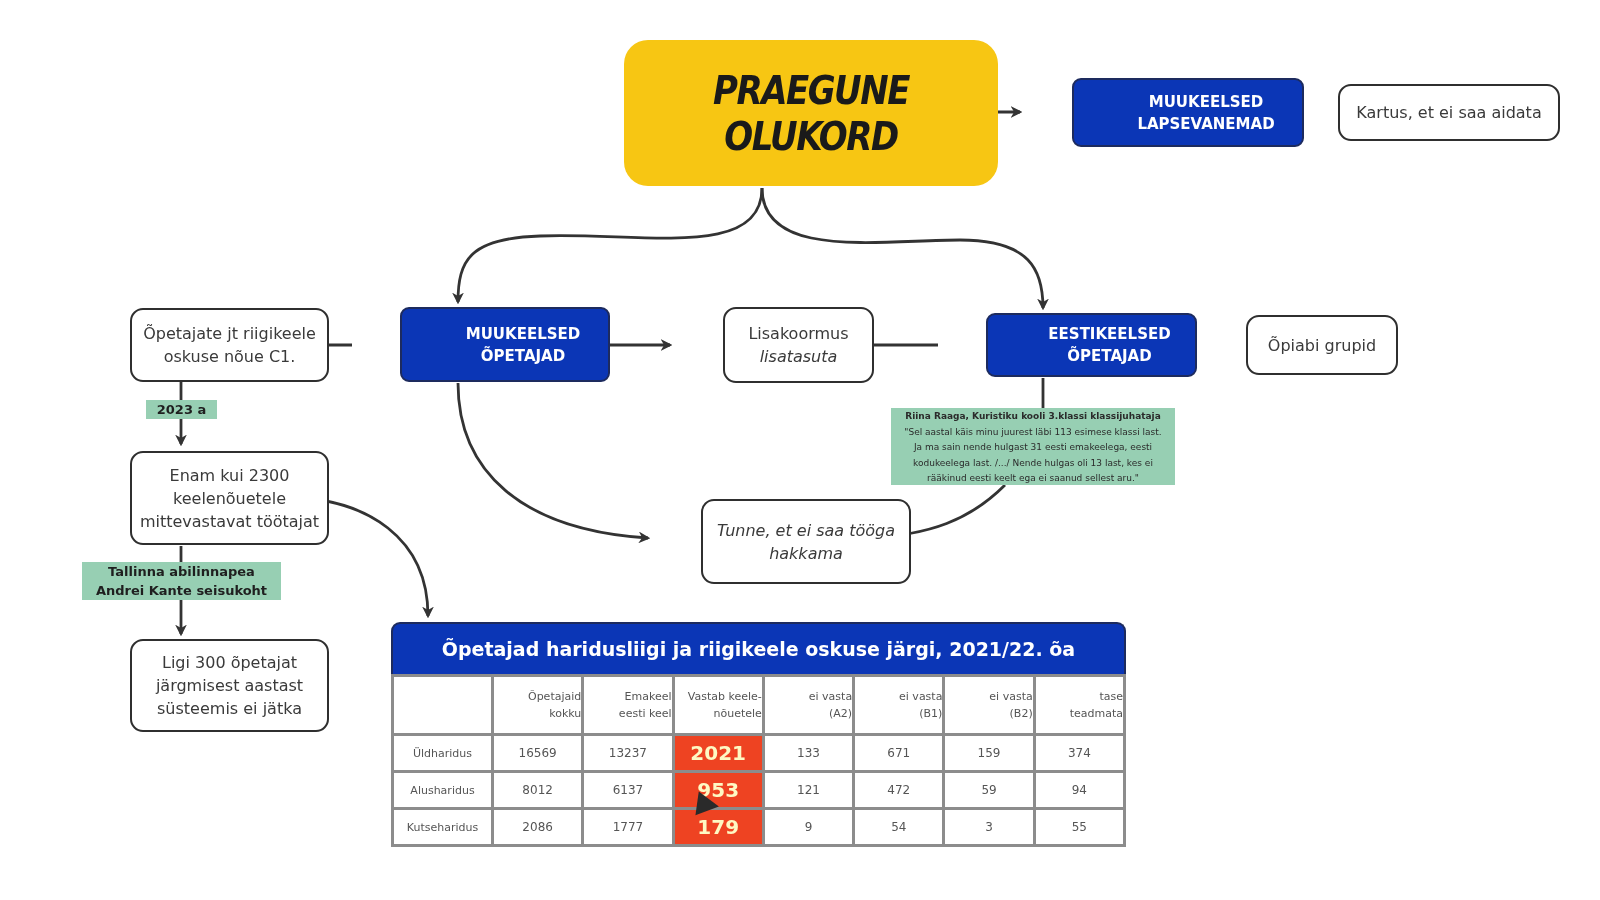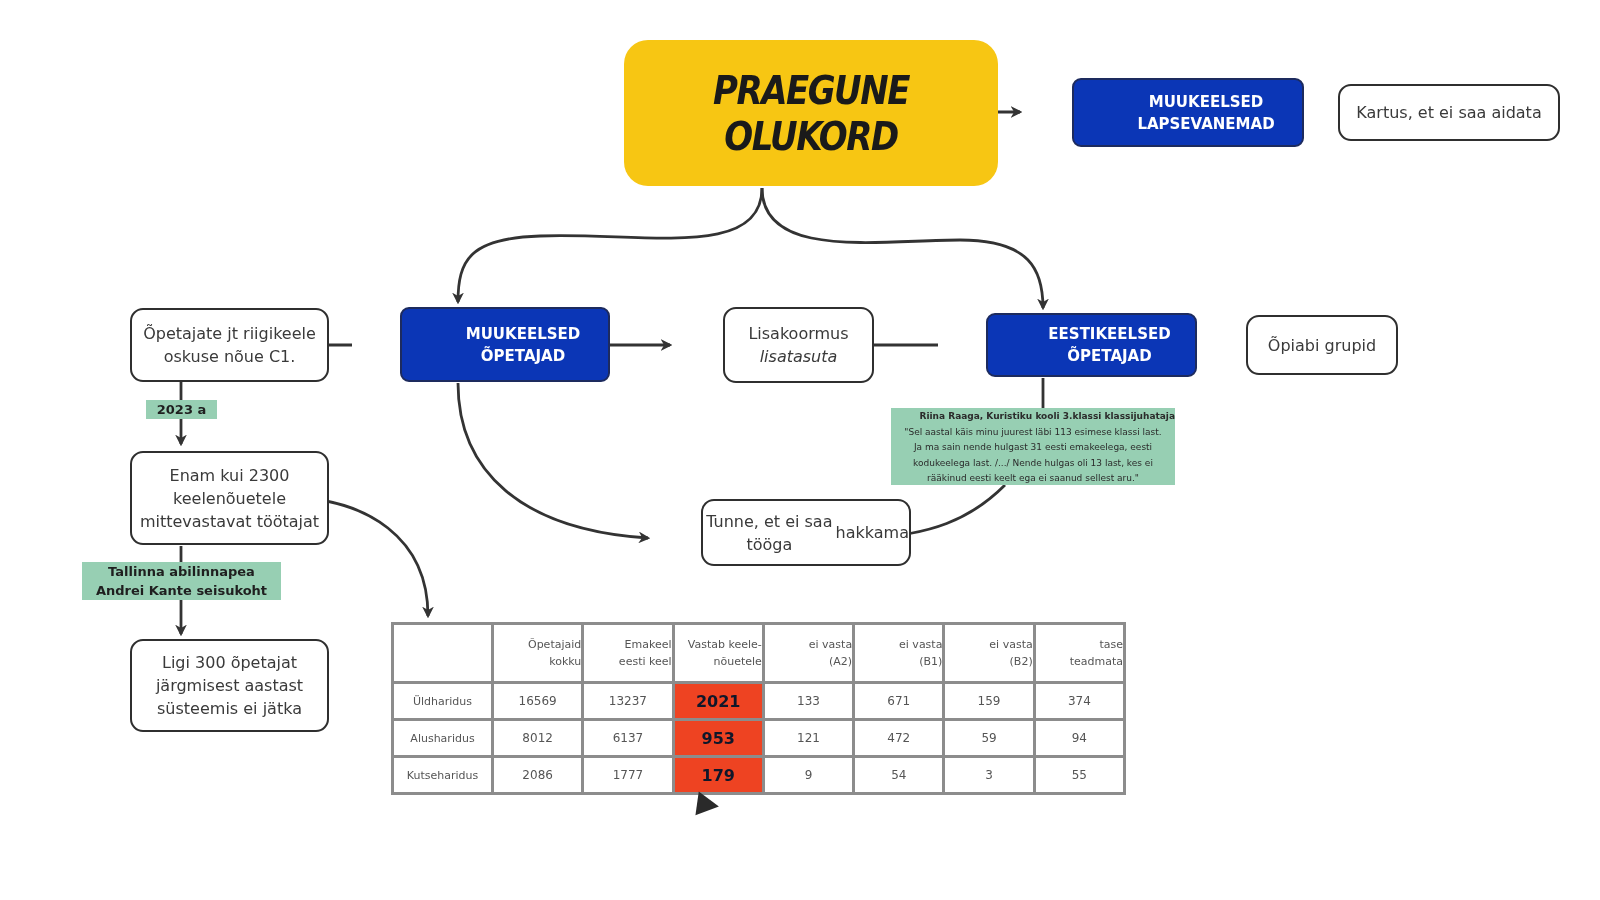--- a/index.html
+++ b/index.html
@@ -30,39 +30,39 @@
   }
   .tag {
     position: absolute; box-sizing: border-box; background: #97cfb3; color: #1f1f1f;
     font-weight: bold; text-align: center;
   }
   .quote {
     position: absolute; left: 891px; top: 408px; width: 284px; height: 77px;
     background: #97cfb3; color: #2b2b2b; text-align: center; font-size: 9px; line-height: 15.5px;
     padding-top: 1px; box-sizing: border-box;
   }
-  .quote b { display: block; font-size: 9px; text-align: right; }
+  .quote b { display: block; font-size: 9px; }
   .it { font-style: italic; display: block; }
 
   
   .tbl-wrap { position: absolute; left: 391px; top: 622px; width: 735px; }
   .tbl-title {
     height: 52px; background: #0b36b6; border-radius: 9px 9px 0 0; border: 2px solid #1d2b5e; border-bottom: none;
     color: #ffffff; font-weight: bold; font-size: 19px; display: flex; align-items: center; justify-content: center;
     box-sizing: border-box;
   }
   table { border-collapse: collapse; width: 735px; table-layout: fixed; }
   td, th {
     border: 3px solid #8c8c8c; text-align: center; font-weight: normal; font-size: 11px; color: #555555;
     background: #ffffff; padding: 0;
   }
   th { height: 56px; line-height: 17px; text-align: right; }
   td { height: 34px; font-size: 12px; }
   td.rowhead { font-size: 11px; }
-  td.hl { background: #ee4322; color: #0f172a; font-weight: bold; font-size: 16px; }
+  td.hl { background: #ee4322; color: #fef9c3; font-weight: bold; font-size: 20px; }
   .tbl-arrow { position: absolute; left: 697px; top: 793px; width: 0; height: 0;
     border-top: 12px solid transparent; border-bottom: 12px solid transparent; border-left: 22px solid #2a2a2a; transform: rotate(8deg); }
 </style>
 </head>
 <body>
 
 <svg id="wires" viewBox="0 0 1600 900">
   <defs>
     <marker id="ah" viewBox="0 0 10 10" refX="8" refY="5" markerWidth="4.2" markerHeight="4.2" orient="auto">
       <path d="M0,0 L10,5 L0,10 L3,5 Z" fill="#333"></path>
@@ -132,26 +132,27 @@
   <span>Õpiabi grupid</span>
 </div>
 <div class="quote">
   <b>Riina Raaga, Kuristiku kooli 3.klassi klassijuhataja</b>
   <div>"Sel aastal käis minu juurest läbi 113 esimese klassi last.</div>
   <div>Ja ma sain nende hulgast 31 eesti emakeelega, eesti</div>
   <div>kodukeelega last. /.../ Nende hulgas oli 13 last, kes ei</div>
   <div>rääkinud eesti keelt ega ei saanud sellest aru."</div>
 </div>
 
-<div class="node white" style="left:653px;top:499px;width:210px;height:67px;flex-direction:row;">
+<div class="node white" style="left:653px;top:499px;width:210px;height:85px;flex-direction:column;font-style:italic;">
   <span>Tunne, et ei saa tööga</span>
   <span>hakkama</span>
 </div>
 
 <div class="tbl-wrap">
+  <div class="tbl-title">Õpetajad haridusliigi ja riigikeele oskuse järgi, 2021/22. õa</div>
   <table>
     <colgroup>
       <col style="width:100px">
         <col>
         <col>
         <col>
         <col>
         <col>
         <col>
         <col>

